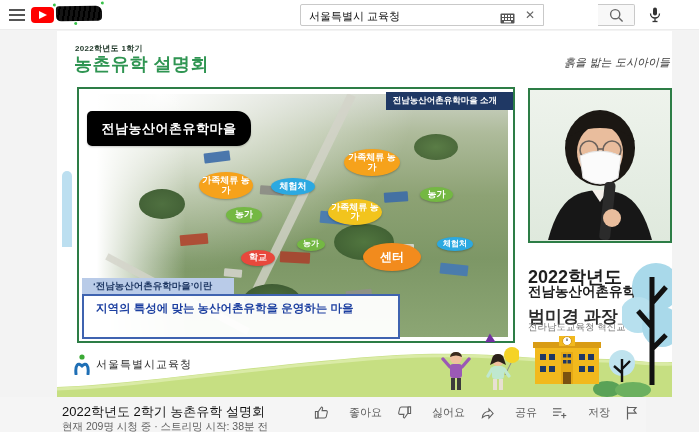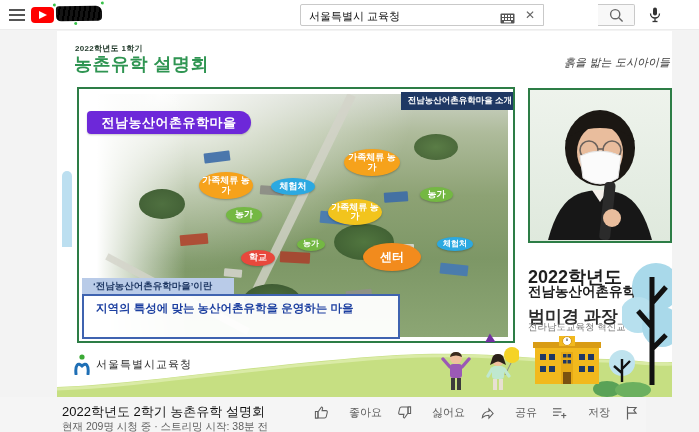--- a/index.html
+++ b/index.html
@@ -50,23 +50,23 @@
       linear-gradient(180deg,#cdd3c6 0%, #aebb9b 16%, #8da274 42%, #7d9766 68%, #8ca674 100%); }
   .roof { position:absolute; border-radius:1px; opacity:.9; }
   .blob { position:absolute; border-radius:50%; }
   .road { position:absolute; background:#d3d3c9; opacity:.8; }
 
   .bubble { position:absolute; border-radius:50%; color:#fff; font-weight:bold;
     display:flex; align-items:center; justify-content:center; text-align:center;
     line-height:1.05; box-shadow:0 1px 2px rgba(0,0,0,.25); padding:1px 2px; }
 
   #intro-tab { position:absolute; right:0; top:3px; background:#1f3864; color:#fff;
-    font-size:8.5px; font-weight:bold; padding:3px 1px 3px 7px;margin-left:29px; }
-  #village-pill { position:absolute; left:8px; top:22px; width:164px; height:23px;
-    background:#6d28d9; border-radius:5px 14px 14px 5px; color:#fff; font-weight:bold;
+    font-size:8.5px; font-weight:bold; padding:3px 16px 3px 7px;margin-left:29px; }
+  #village-pill { position:absolute; left:8px; top:22px; width:164px; height:35px;
+    background:#000000; border-radius:5px 14px 14px 5px; color:#fff; font-weight:bold;
     font-size:13px; display:flex; align-items:center; justify-content:center; letter-spacing:.5px;
     box-shadow:0 1px 2px rgba(0,0,0,.2); }
 
   #def-tab { position:absolute; left:3px; top:189px; width:152px; height:16px; background:#b9cbe8;
     color:#1f3864; font-size:9.5px; font-weight:bold; display:flex; align-items:center; padding-left:11px; }
   #def-box { position:absolute; left:3px; top:205px; width:318px; height:45px;
     background:rgba(255,255,255,.96); border:2px solid #3f63b0; color:#1c3fa0;
     font-size:11.5px; font-weight:bold; line-height:1.75; padding:2px 0 0 12px; }
   #panel-arrow { position:absolute; left:408px; top:246px; width:0; height:0;
     border-left:9px solid #7030a0; border-top:5px solid transparent; border-bottom:5px solid transparent;

